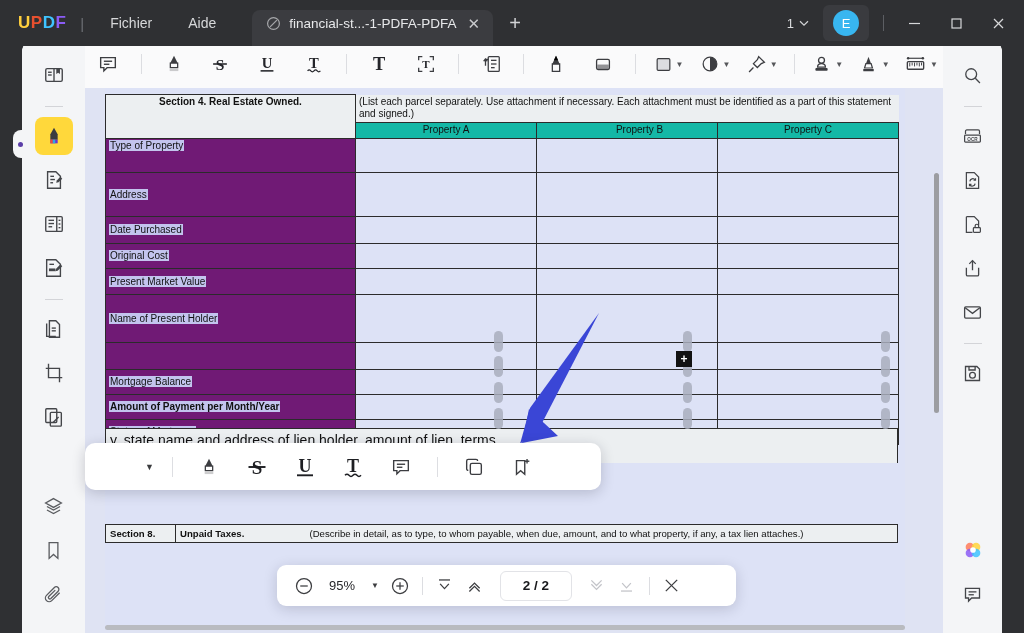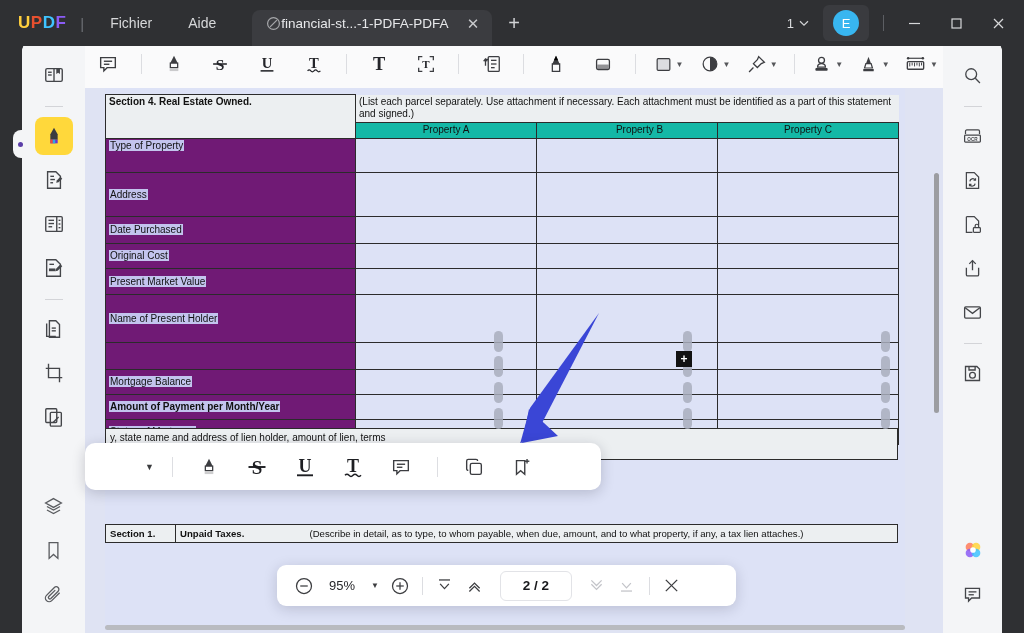--- a/index.html
+++ b/index.html
@@ -35,21 +35,21 @@
   .tb-sep { color:#6d6f74; margin:0 14px; font-size:15px; }
   .menu-item {
     color:#d7d8da; font-size:14px; padding:4px 12px;
     margin-right: 12px; cursor: default;
   }
   .tab {
     margin-left: 12px;
     height: 36px; min-width: 240px;
     background: #3b3c40;
     border-radius: 8px 8px 0 0;
-    display:flex; align-items:center; gap:0;
+    display:flex; align-items:center; gap:8px;
     padding: 0 10px 9px 14px;
     align-self: flex-end;
   }
   .tab-ico { width:15px; height:15px; opacity:.72; flex:none; }
   .tab-title {
     color:#e7e8ea; font-size:13.5px; white-space:nowrap;
     flex: 1;
   }
   .tab-close { color:#c9cacd; font-size:15px; padding:0 3px; line-height:1; }
   .new-tab { color:#d2d3d6; font-size:20px; margin-left:16px; font-weight:300; }
@@ -150,36 +150,36 @@
     position:absolute; top:0; left:0; width:800px; height:540px;
     background:#dde2f6;
   }
 
   
   .sec4 {
     position:absolute; left:0px; top:6px; width:793px;
   }
   .sec4 table { border-collapse:collapse; width:793px; table-layout:fixed; }
   .sec4 td { border:1px solid #2b2b2b; font-size:10px; color:#111; padding:1px 3px; vertical-align:top; }
-  .hdrcell { background:#eceff1; font-weight:bold; font-size:10.5px; }
+  .hdrcell { background:#eceff1; font-weight:bold; font-size:10.5px;text-align:center; }
   .notecell { background:#eceff1; font-size:9.6px; line-height:1.25; border:none !important; }
   .colhdr { background:#14b8a6; text-align:center; font-size:10.5px; }
   .fill { background:#dde2f6; }
   .lbl { background:#701a75; }
   .sel {
     background:#c3c4ee;
     color:#111;
     padding:0 1px;
   }
 
   .sec5 {
     position:absolute; left:0px; top:340px; width:793px;
   }
   .sec5 table { border-collapse:collapse; width:793px; table-layout:fixed;}
-  .sec5 td { border:1px solid #2b2b2b; font-size:10px; color:#111; padding:2px 4px; background:#eceff1;}
+  .sec5 td { border:1px solid #2b2b2b; font-size:14px; color:#111; padding:2px 4px; background:#eceff1;}
   .sec6 {
     position:absolute; left:0px; top:436px; width:793px;
   }
   .sec6 table { border-collapse:collapse; width:793px; table-layout:fixed;}
   .sec6 td { border:1px solid #2b2b2b; font-size:9.6px; color:#111; padding:2px 4px; background:#eceff1;}
   .bluegap { position:absolute; left:0; width:793px; background:#dde2f6; }
 
   
   .handle {
     position:absolute; width:9px; height:21px; border-radius:5px;
@@ -432,21 +432,21 @@
 
       <div class="sec6">
         <table>
           <colgroup>
               <col style="width:70px">
               <col style="width:130px">
               <col>
             </colgroup>
           <tbody>
               <tr>
-            <td style="height:18px;font-weight:bold;">Section 1.</td>
+            <td style="height:18px;font-weight:bold;">Section 8.</td>
             <td style="font-weight:bold;border-left:none;border-right:none;">Unpaid Taxes.</td>
             <td style="border-left:none;">(Describe in detail, as to type, to whom payable, when due, amount, and to what property, if any, a tax lien attaches.)</td>
           </tr>
         </tbody>
           </table>
       </div>
 
       <div class="bluegap" style="top:457px;height:85px;"></div>
     </div>
 

